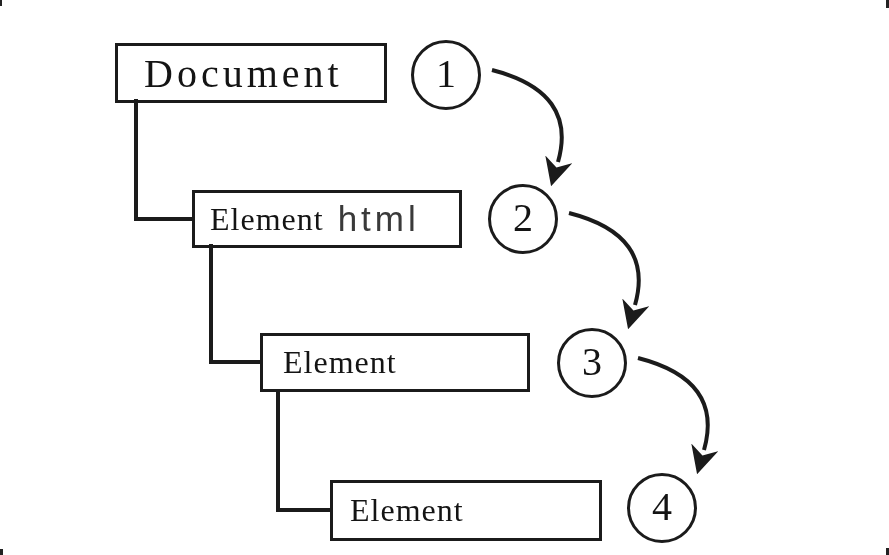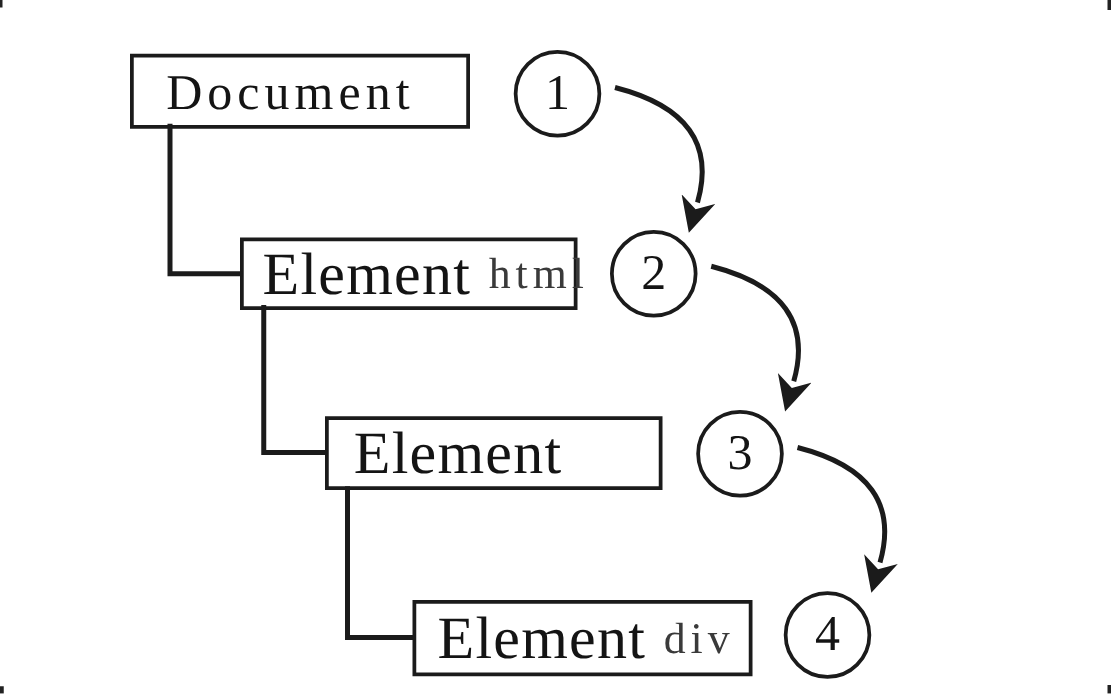--- a/index.html
+++ b/index.html
@@ -14,35 +14,35 @@
   
   .node {
     position: absolute;
     box-sizing: border-box;
     border: 3px solid #1b1b1b;
     background: #ffffff;
     display: flex;
     align-items: center;
   }
   .node .name {
-    font-size: 48px;
+    font-size: 32px;
     letter-spacing: 1px;
     color: #141414;
     white-space: pre;
   }
   .node .tag {
-    font-family: Liberation Serif, serif;
+    font-family: Liberation Sans, sans-serif;
     font-size: 35px;
     letter-spacing: 4px;
     color: #3a3a3a;
     white-space: pre;
   }
   .node .tag:not(:empty) { margin-left: 14px; }
 
-  #node-document { left: 104px; top: 43px;  width: 272px; height: 60px; padding-left: 26px; }
+  #node-document { left: 115px; top: 43px;  width: 272px; height: 60px; padding-left: 26px; }
   #node-document .name { font-size: 40px; letter-spacing: 4px; }
   #node-html     { left: 192px; top: 190px; width: 270px; height: 58px; padding-left: 15px; }
   #node-body     { left: 260px; top: 333px; width: 270px; height: 59px; padding-left: 20px; }
   #node-div      { left: 330px; top: 480px; width: 272px; height: 61px; padding-left: 17px; }
 
   
   .step {
     position: absolute;
     width: 70px;
     height: 70px;
@@ -105,21 +105,20 @@
     <span class="name">Element</span>
     <span class="tag">html</span>
   </div>
 
   <div class="node" id="node-body">
     <span class="name">Element</span>
   </div>
 
   <div class="node" id="node-div">
     <span class="name">Element</span>
-    <span class="tag">div</span>
   </div>
 
   <div class="step" id="step-1">
     <span class="num">1</span>
   </div>
   <div class="step" id="step-2">
     <span class="num">2</span>
   </div>
   <div class="step" id="step-3">
     <span class="num">3</span>

